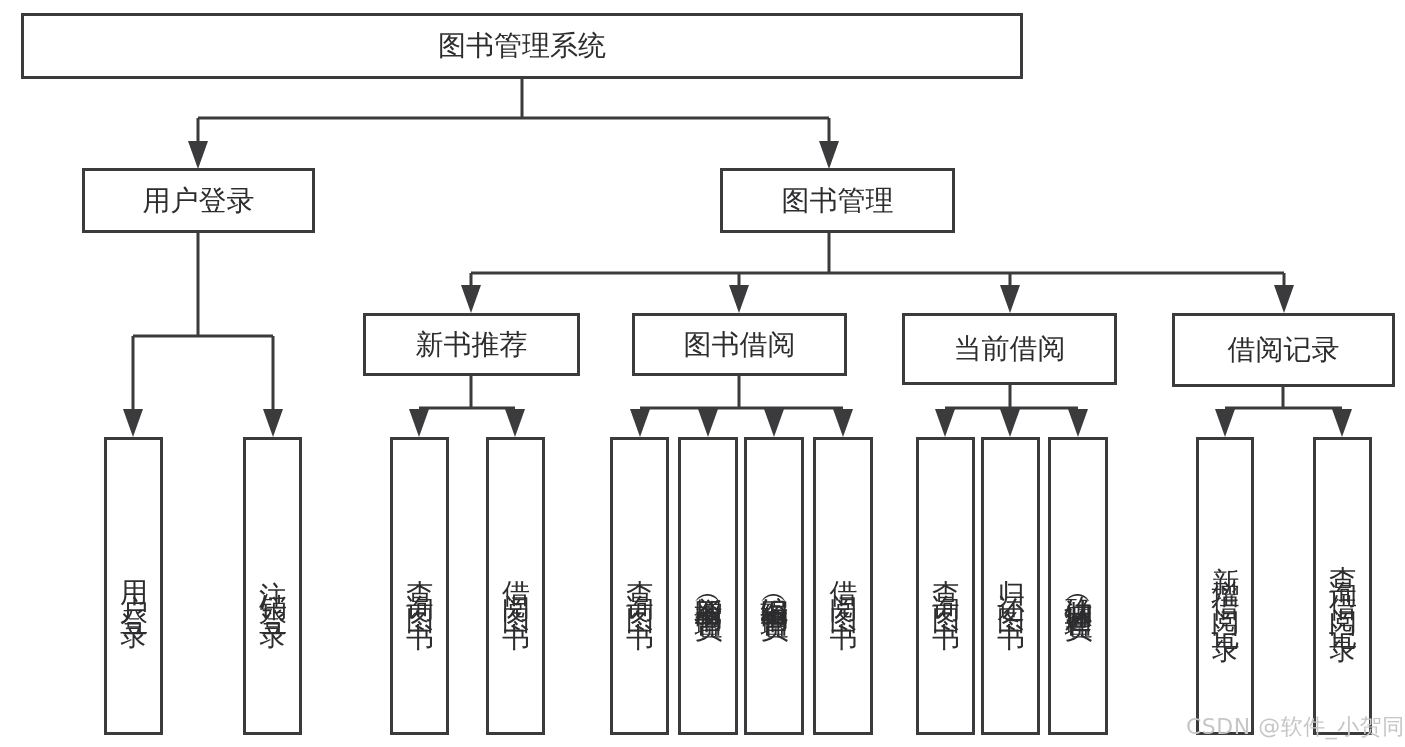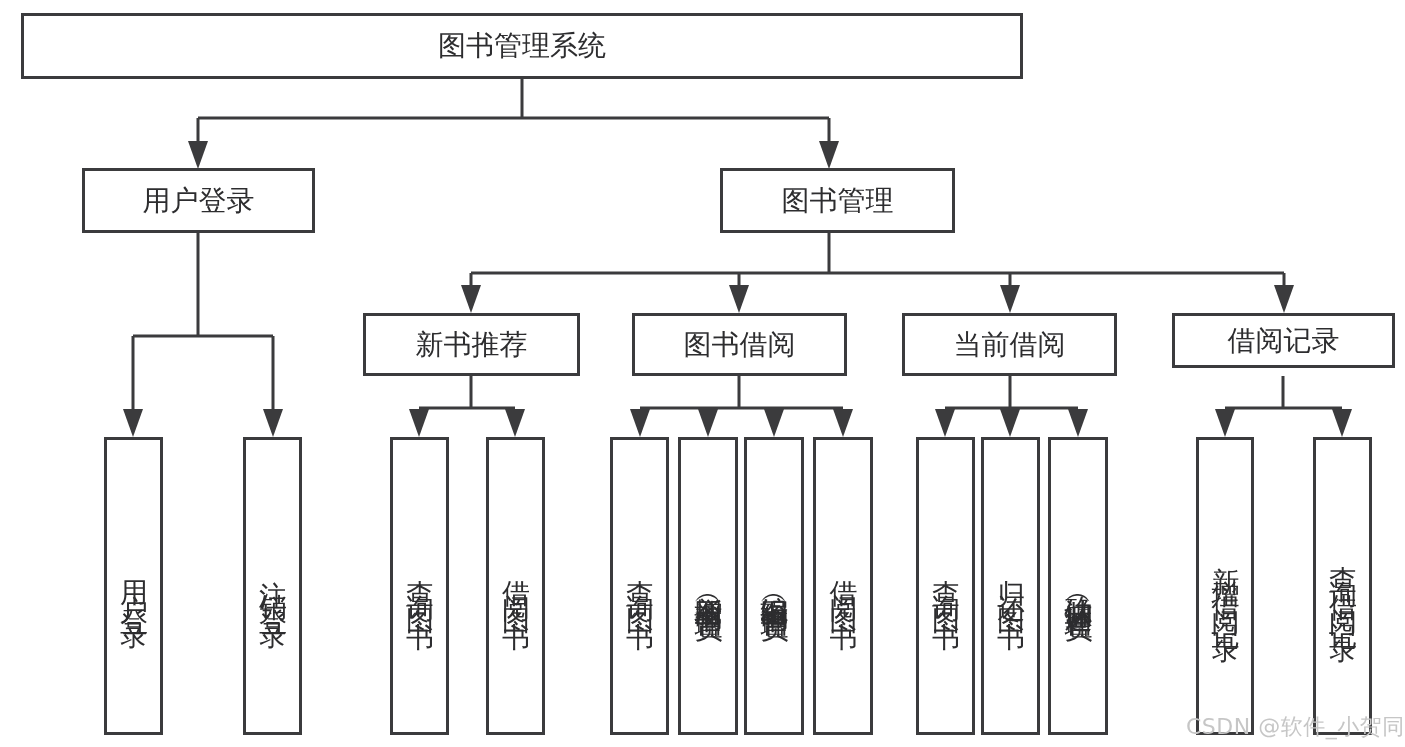--- a/index.html
+++ b/index.html
@@ -107,22 +107,22 @@
     <polygon class="ahead" points="1332,409 1352,409 1342,437"></polygon>
   </svg>
 
   <div class="node" style="left:21px;top:13px;width:1002px;height:66px;">图书管理系统</div>
 
   <div class="node" style="left:82px;top:168px;width:233px;height:65px;">用户登录</div>
   <div class="node" style="left:712px;top:168px;width:235px;height:65px;margin-left:8px;">图书管理</div>
 
   <div class="node" style="left:363px;top:313px;width:217px;height:63px;">新书推荐</div>
   <div class="node" style="left:632px;top:313px;width:215px;height:63px;">图书借阅</div>
-  <div class="node" style="left:902px;top:313px;width:215px;height:63px;">当前借阅</div>
-  <div class="node" style="left:1172px;top:313px;width:223px;height:55px;">借阅记录</div>
+  <div class="node" style="left:902px;top:313px;width:215px;height:72px;">当前借阅</div>
+  <div class="node" style="left:1172px;top:313px;width:223px;height:74px;">借阅记录</div>
 
   <div class="node v" style="left:104px;top:437px;width:59px;height:298px;">
     <span class="vlabel" style="letter-spacing: 14px;">用户登录</span>
   </div>
   <div class="node v" style="left:243px;top:437px;width:59px;height:298px;">
     <span class="vlabel" style="letter-spacing: 14px;">注销登录</span>
   </div>
 
   <div class="node v" style="left:390px;top:437px;width:59px;height:298px;">
     <span class="vlabel" style="letter-spacing: 14px;">查询图书</span>

